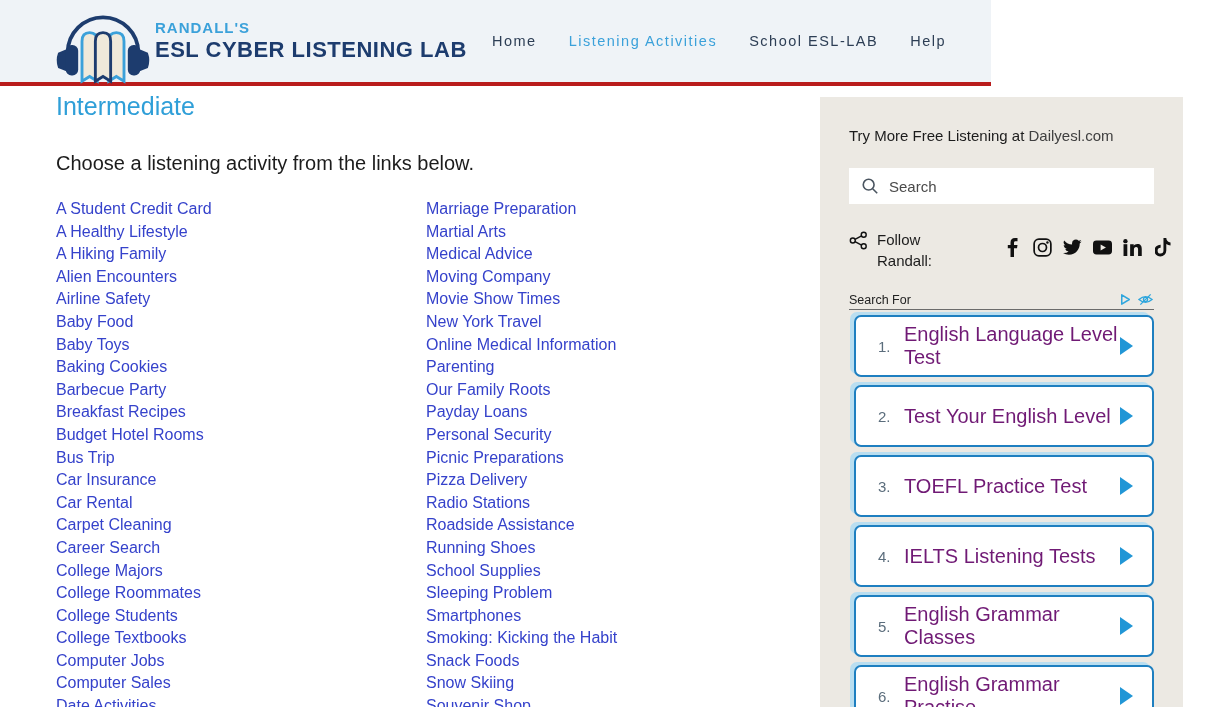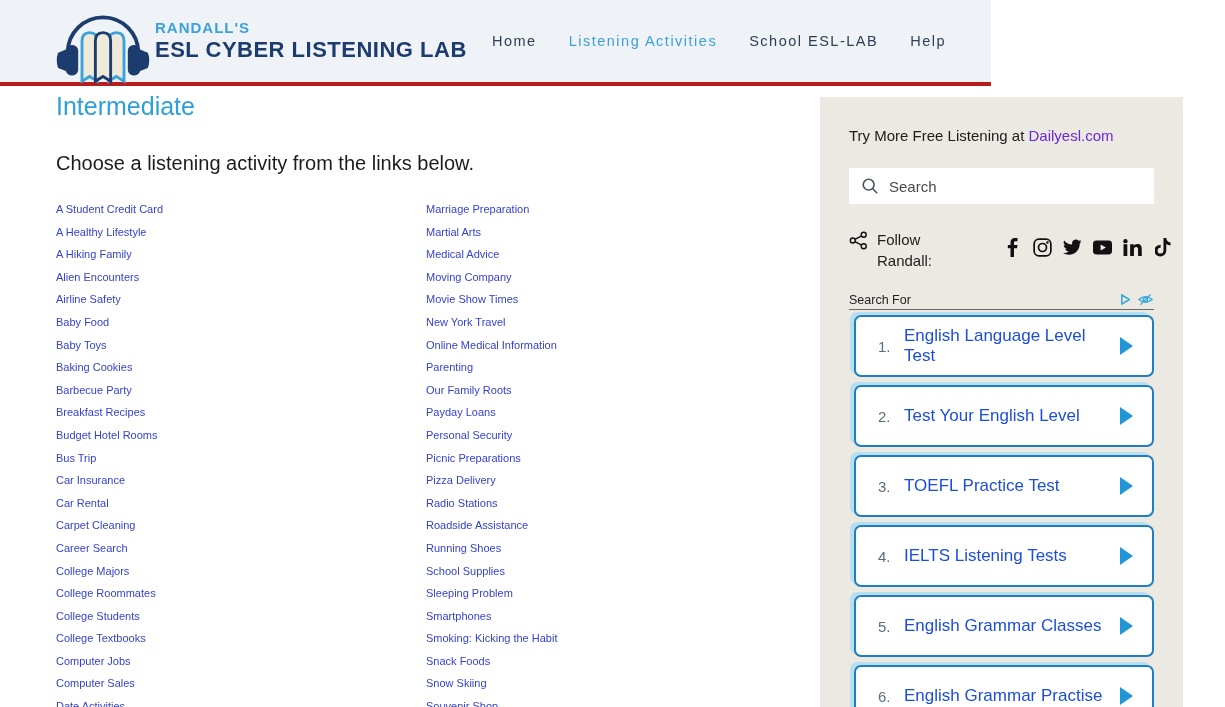--- a/index.html
+++ b/index.html
@@ -18,28 +18,28 @@
   .nav { margin-left:auto; margin-right:45px; display:flex; gap:32px; }
   .nav a { text-decoration:none; font-size:14.5px; letter-spacing:1.5px; color:#2d3e55; cursor:pointer;text-align:right; }
   .nav a.active { color:#3ba1da; }
 
   
   .content { position:absolute; left:56px; top:92px; width:740px; }
   .page-title { color:#2f9fd8; font-size:25px; font-weight:normal; }
   .intro { margin-top:31px; font-size:20px; color:#1c1c1c; }
   .links-row { display:flex; margin-top:23px; }
   .links-col { width:383px; }
-  .links-col a { display:block; color:#3542cb; text-decoration:none; font-size:11px;
+  .links-col a { display:block; color:#3542cb; text-decoration:none; font-size:16px;
     line-height:22.6px; cursor:pointer; white-space:nowrap; }
 
   
   .sidebar { position:absolute; left:820px; top:97px; width:363px; height:610px;
     background:#ece9e3; padding:30px 30px 0 29px; }
   .promo { font-size:15px; color:#1c1c1c; }
-  .promo a { color:#6d28d9; text-decoration:none; cursor:pointer; }
+  .promo a { color:#404040; text-decoration:none; cursor:pointer; }
   .searchbox { margin-top:24px; width:305px; height:36px; background:#fff;
     display:flex; align-items:center; padding-left:12px; }
   .searchbox svg { flex:none; }
   .searchbox input { border:none; outline:none; background:transparent; margin-left:10px;
     font-size:15px; color:#333; width:240px; font-family:"Liberation Sans",sans-serif; }
   .searchbox input::placeholder { color:#4a4a4a; opacity:1; }
 
   .follow-row { margin-top:25px; display:flex; align-items:flex-start;gap:28px; }
   .follow-label { display:flex; align-items:flex-start; width:110px; font-size:15px;
     color:#1c1c1c; line-height:21px; }
@@ -53,21 +53,21 @@
   .ad { margin-top:22px; width:305px; }
   .ad-head { display:flex; align-items:flex-end; border-bottom:1px solid #6b6b6b;
     padding-bottom:2px; height:17px; }
   .ad-head-label { font-size:12.5px; color:#222; }
   .ad-head-icons { margin-left:auto; display:flex; gap:4px; align-items:center; }
   .ad-items { margin-top:5px; }
   .ad-card { position:relative; height:62px; background:#fff; border:2px solid #1e7fc0;
     border-radius:7px; box-shadow:-4px -3px 0 0 #b9def0; margin-bottom:8px; margin-left:5px;
     display:flex; align-items:center; padding:0 18px 0 22px; cursor:pointer; }
   .ad-num { font-size:15px; color:#5b6d7c; width:26px; flex:none; }
-  .ad-label { font-size:17px; color:#1d4ed8; }
+  .ad-label { font-size:20px; color:#701a75; }
   .ad-arrow { margin-left:auto; display:flex; }
 </style>
 </head>
 <body>
 
 <div class="header">
   <div class="logo">
     <svg class="logo-icon" viewBox="0 0 100 88" fill="none">
       <path d="M13 52 a37 37 0 0 1 74 0" stroke="#1d3c6e" stroke-width="4" fill="none"></path>
       <path d="M3 52 q-3 8 0 16 l10 4 v-24 z" fill="#1d3c6e"></path>

